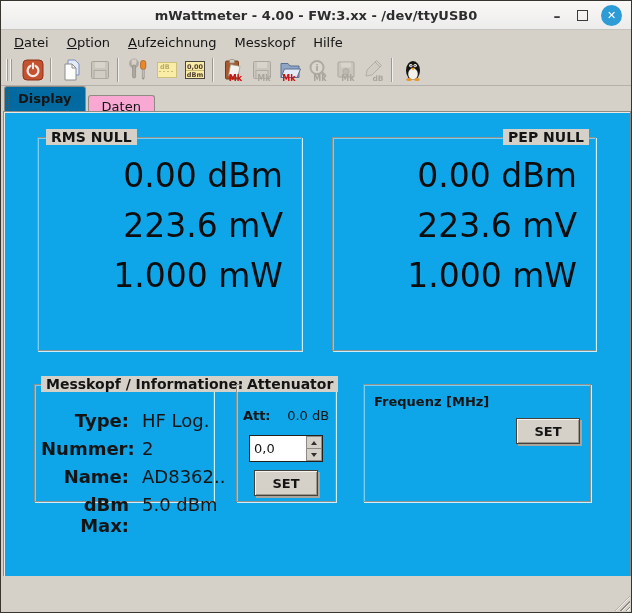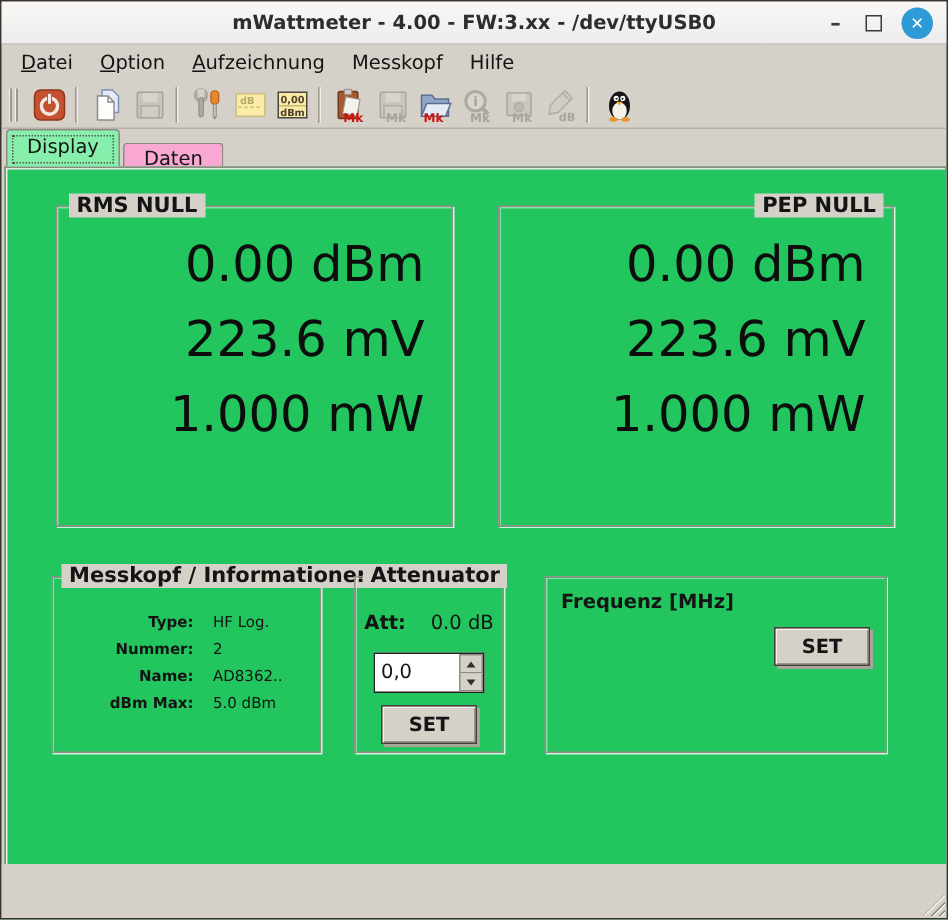--- a/index.html
+++ b/index.html
@@ -50,30 +50,30 @@
   
   .tabstrip{
     position:absolute; left:0; top:85px; right:0; height:25px;
     display:flex; align-items:flex-end; padding-left:3px;
   }
   .tab{
     border:1px solid #8f8b84; border-bottom:none; border-radius:3px 3px 0 0;
     padding:0 13px; font-size:13px; position:relative;
   }
   .tab.active{
-    height:25px; line-height:24px; background:#86efac; z-index:3;
+    height:25px; line-height:24px; background:#0369a1; z-index:3;font-weight:bold;
   }
   .tab.active .focus-ring{ position:absolute; inset:3px 3px 2px 3px; border:1px dotted #5a574f; pointer-events:none; }
   .tab.inactive{
     height:16px; line-height:21px; background:#f9a8d4; margin-left:2px;
   }
   
   .notebook{
     position:absolute; left:2px; top:110px; width:628px; height:467px;
-    background:#22c55e; border:1px solid #8f8b84; border-bottom:2px solid #454139;
+    background:#0ea5e9; border:1px solid #8f8b84; border-bottom:2px solid #454139;
     box-shadow:inset 1px 1px 0 #ebe9e4;
   }
   
   .frame{
     position:absolute; border:1px solid #94908a;
     box-shadow:1px 1px 0 rgba(255,255,255,.8), inset 1px 1px 0 rgba(255,255,255,.45);
   }
   .frame>.legend{
     position:absolute; top:-9px; background:#d5d1c9; padding:0 5px;
     font-size:14px; font-weight:bold; white-space:nowrap; line-height:16px;
@@ -84,21 +84,21 @@
   
   .meter{ top:25px; width:265px; height:214px; }
   .meter .vals{
     display:flex; flex-direction:column; align-items:flex-end;
     padding:17px 18px 0 0; gap:9px;
   }
   .meter .vals div{ font-size:33px; line-height:41px; color:#0d0d0d; white-space:nowrap; }
   
   .info-grid{
     margin-top:25px; display:grid; grid-template-columns:88px auto;
-    column-gap:13px; row-gap:7px; font-size:10px; padding:0 6px;
+    column-gap:13px; row-gap:7px; font-size:18px; padding:0 6px;
   }
   .info-grid .lab{ text-align:right; font-weight:bold; }
   .info-grid .val{ text-align:left; }
   
   .spin{ display:flex; background:#fff; border:1px solid #23211d; height:27px; }
   .spin .sval{ flex:1; font-size:13px; display:flex; align-items:center; padding:0 4px; }
   .spin.align-right .sval{ justify-content:flex-end; }
   .spin .sbtns{ width:16px; display:flex; flex-direction:column; }
   .spin .sbtns>div{
     flex:1; background:#d5d1c9; border:1px solid #8f8b84;

